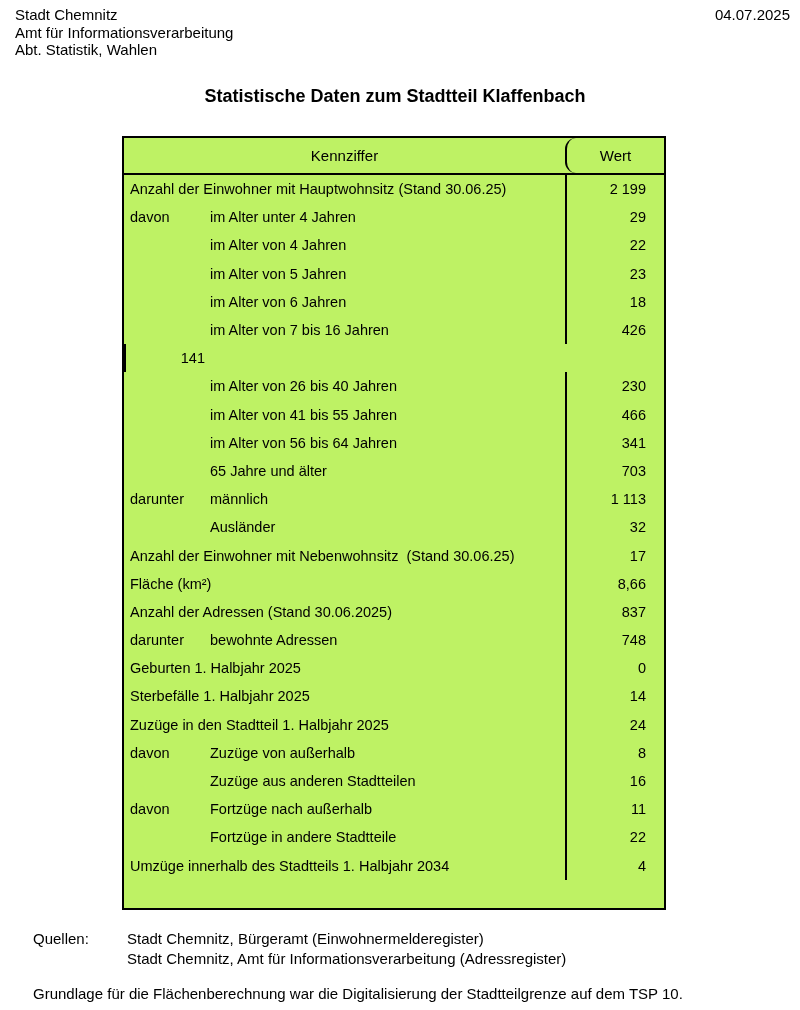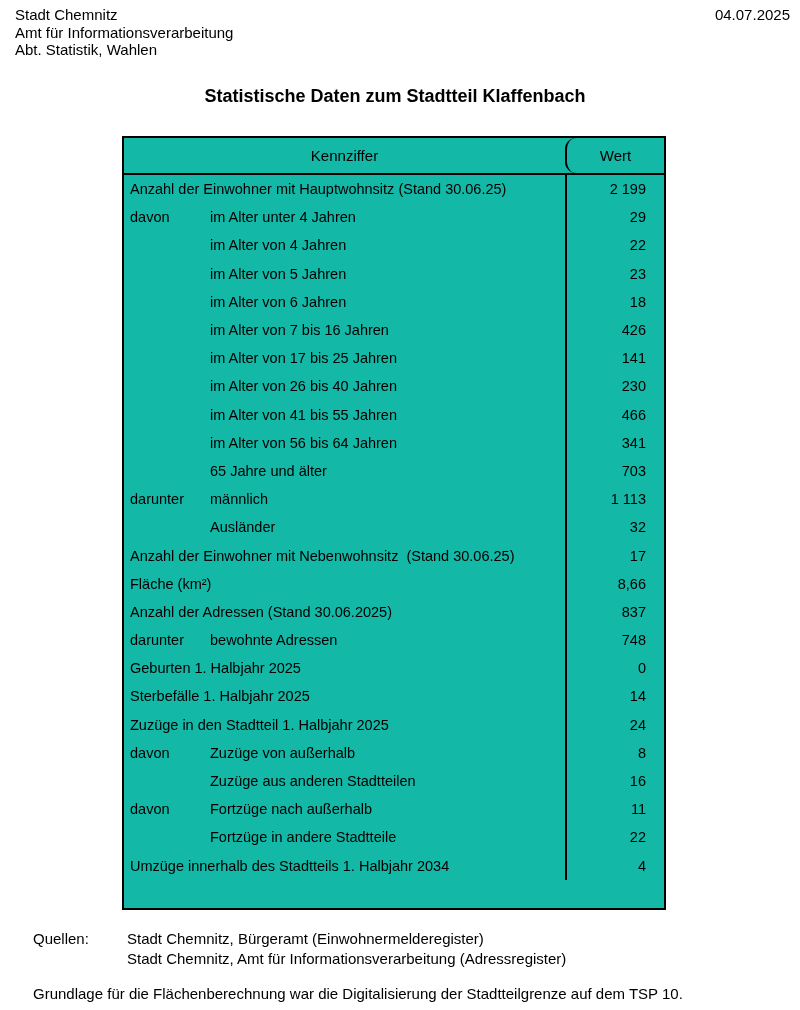--- a/index.html
+++ b/index.html
@@ -35,21 +35,21 @@
     font-size: 18px;
     font-weight: bold;
   }
   .stats-table {
     position: absolute;
     left: 122px;
     top: 136px;
     width: 544px;
     height: 774px;
     border: 2px solid #000000;
-    background: #14b8a6;
+    background: #bef264;
   }
   .thead {
     display: flex;
     height: 37px;
     border-bottom: 2px solid #000000;
     font-size: 15px;
   }
   .th-kennziffer {
     flex: 1;
     display: flex;
@@ -165,24 +165,20 @@
           <div class="cell-value">18</div>
         </div>
         <div class="trow">
           <div class="cell-label">
             <span class="prefix"></span>
             <span class="label">im Alter von 7 bis 16 Jahren</span>
           </div>
           <div class="cell-value">426</div>
         </div>
         <div class="trow">
-          <div class="cell-label">
-            <span class="prefix"></span>
-            <span class="label">im Alter von 17 bis 25 Jahren</span>
-          </div>
           <div class="cell-value">141</div>
         </div>
         <div class="trow">
           <div class="cell-label">
             <span class="prefix"></span>
             <span class="label">im Alter von 26 bis 40 Jahren</span>
           </div>
           <div class="cell-value">230</div>
         </div>
         <div class="trow">

